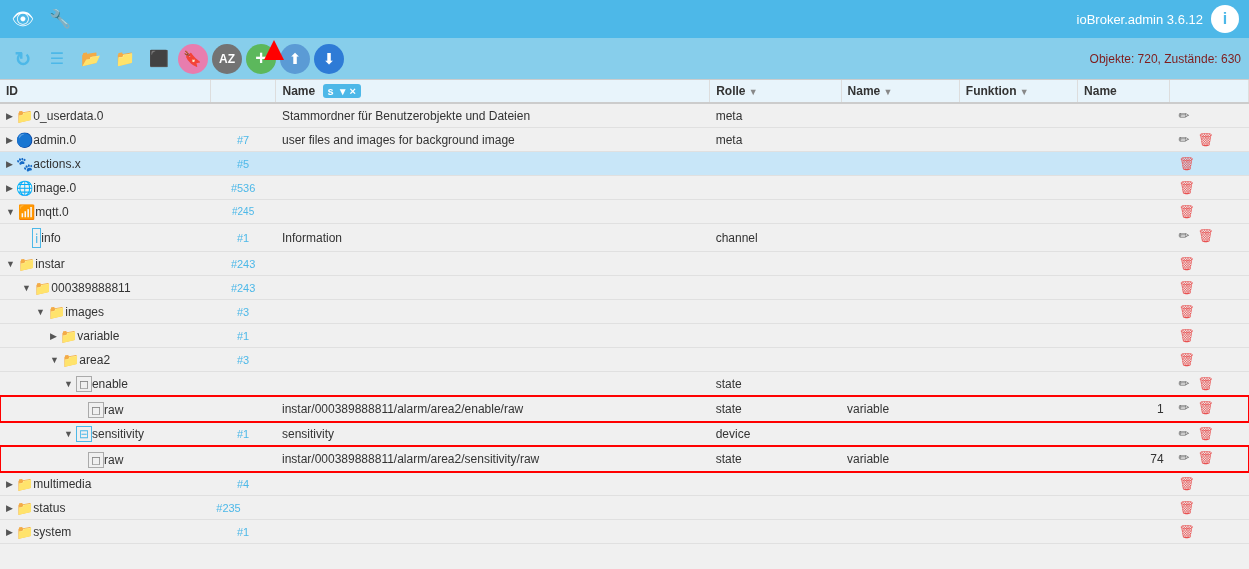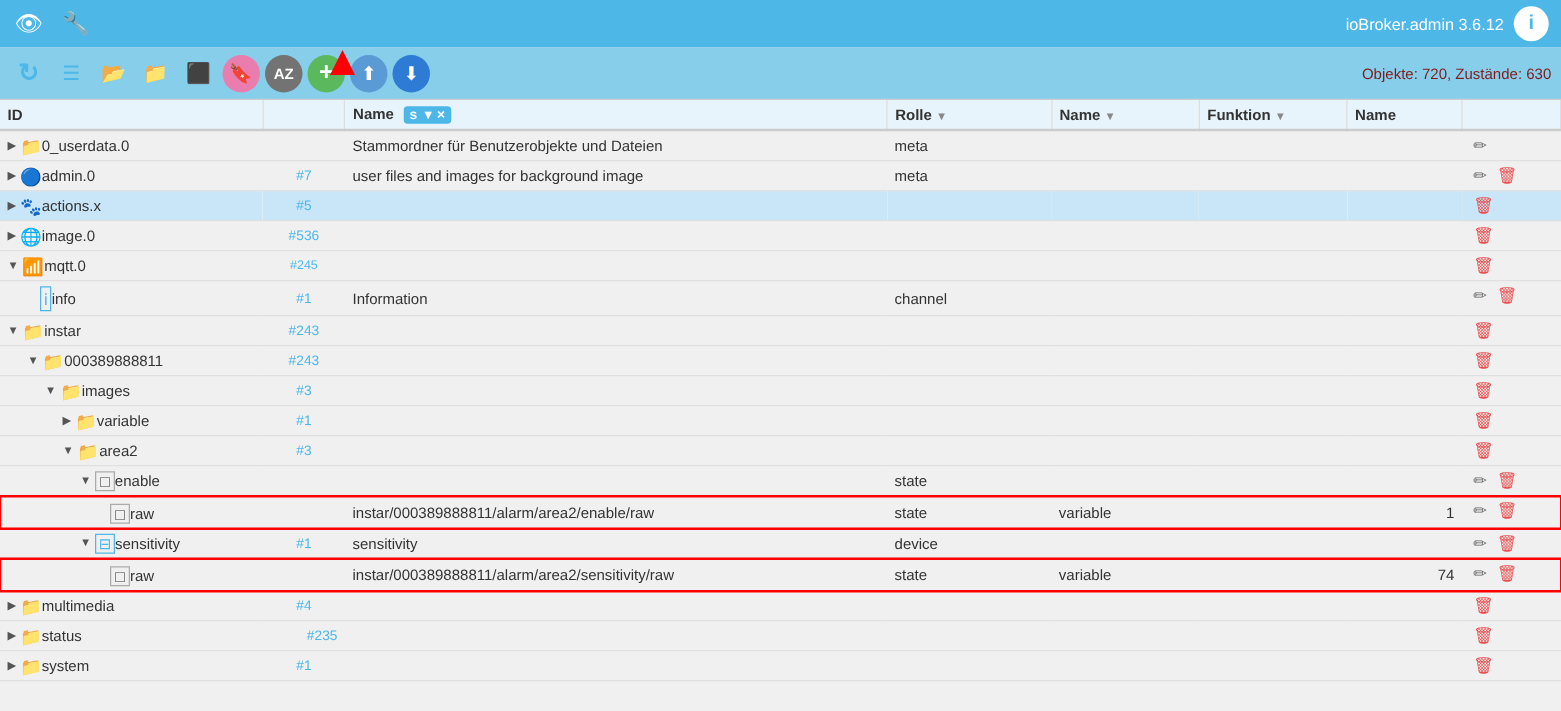--- a/index.html
+++ b/index.html
@@ -475,21 +475,21 @@
             <td style="display: flex; gap: 2px; align-items: center;">
               <button class="action-btn" style="color:#e85050;">🗑</button>
             </td>
           </tr>
           <tr>
             <td><span class="" style="display:inline-flex;align-items:center;">
     <span class="tree-toggle chevron-right"></span>
     <span style="color:#f0a500;font-size:14px;">📁</span>
     <span>status</span>
   </span></td>
-            <td style="text-align: right; color: rgb(77, 184, 232); font-size: 11px;">#235</td>
+            <td style="text-align: left; color: rgb(77, 184, 232); font-size: 11px;">#235</td>
             <td></td>
             <td></td>
             <td></td>
             <td></td>
             <td style="text-align: right;"></td>
             <td style="display: flex; gap: 2px; align-items: center;">
               <button class="action-btn" style="color:#e85050;">🗑</button>
             </td>
           </tr>
           <tr>

